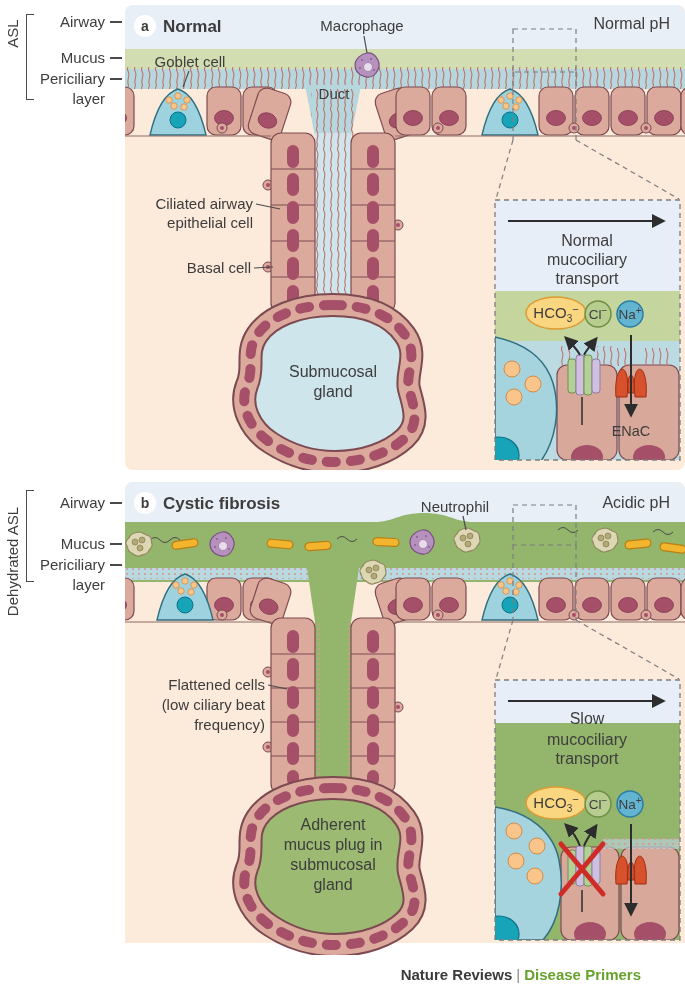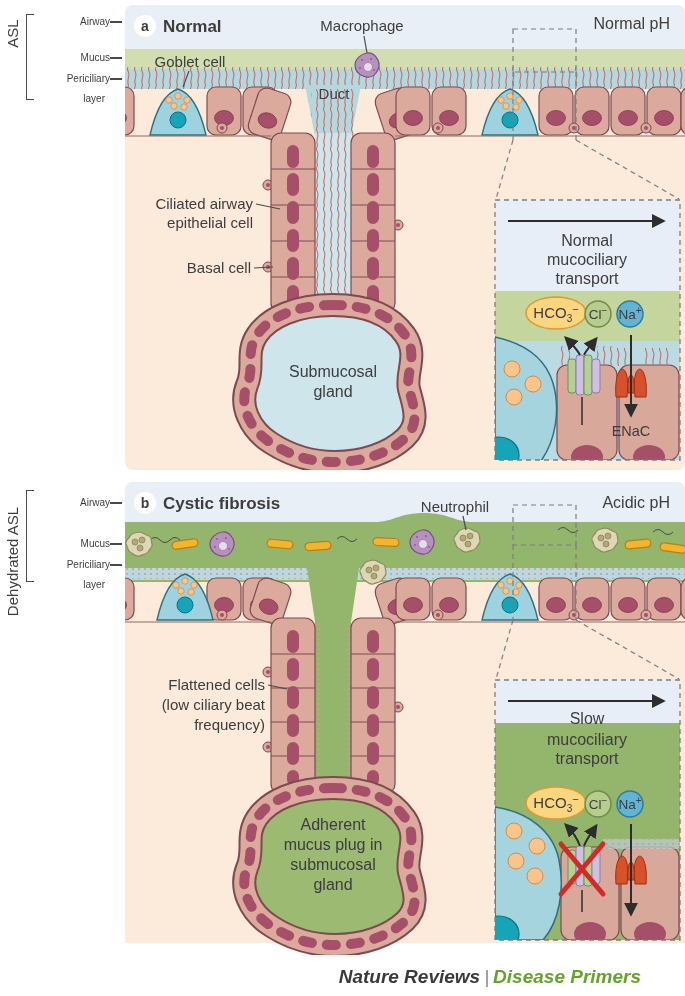--- a/index.html
+++ b/index.html
@@ -4,24 +4,24 @@
 <style>
   html,body{margin:0;padding:0;background:#ffffff;}
   .page{position:relative;width:685px;height:996px;background:#ffffff;overflow:hidden;
         font-family:"Liberation Sans",sans-serif;color:#3d3d3d;}
   .panel{position:absolute;left:125px;overflow:hidden;border-radius:8px;}
   .panel-a{top:5px;width:560px;height:465px;}
   .panel-b{top:482px;width:560px;height:473px;}
   svg text{font-family:"Liberation Sans",sans-serif;fill:#3d3d3d;}
   .vlabel{position:absolute;font-size:15px;text-align:center;transform:rotate(-90deg);color:#3d3d3d;}
   .bracket{position:absolute;width:7px;border:1.5px solid #4a4a4a;border-right:none;}
-  .lrow{position:absolute;left:30px;width:92px;display:flex;justify-content:flex-end;align-items:center;font-size:10px;line-height:18px;}
+  .lrow{position:absolute;left:30px;width:92px;display:flex;justify-content:flex-end;align-items:center;gap:5px;font-size:15px;line-height:18px;}
   .lrow .dash{width:12px;height:1.6px;background:#4a4a4a;flex:0 0 auto;}
   .lrow.nodash{padding-right:17px;box-sizing:border-box;align-items:center;}
-  .footer{position:absolute;top:966px;right:44px;font-size:19px;font-weight:bold;white-space:nowrap;font-style:italic;}
+  .footer{position:absolute;top:966px;right:44px;font-size:15px;font-weight:bold;white-space:nowrap;}
   .footer .nr{color:#3a3a3a;} .footer .sep{color:#8a8a8a;font-weight:normal;padding:0 4px;} .footer .dp{color:#67a22c;}
 </style>
 </head>
 <body>
 
 <div class="page">
 
   <div class="vlabel" style="left:-20px;top:25px;width:64px;">ASL</div>
   <div class="bracket" style="left:26px;top:14px;height:84px;"></div>
   <div class="lrow" style="top:13px;">

